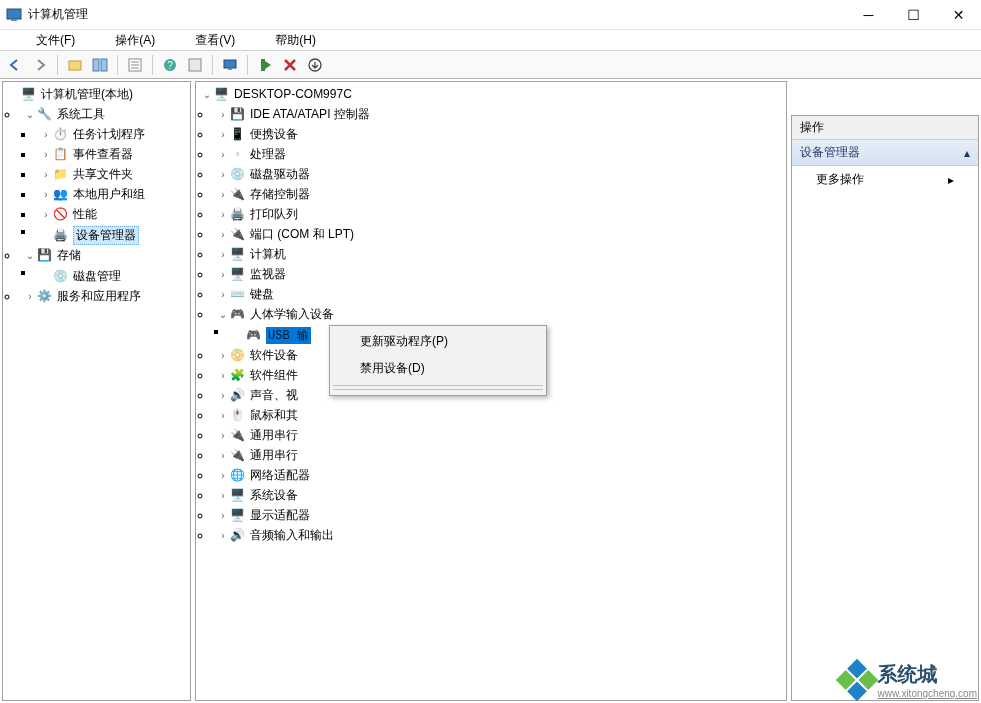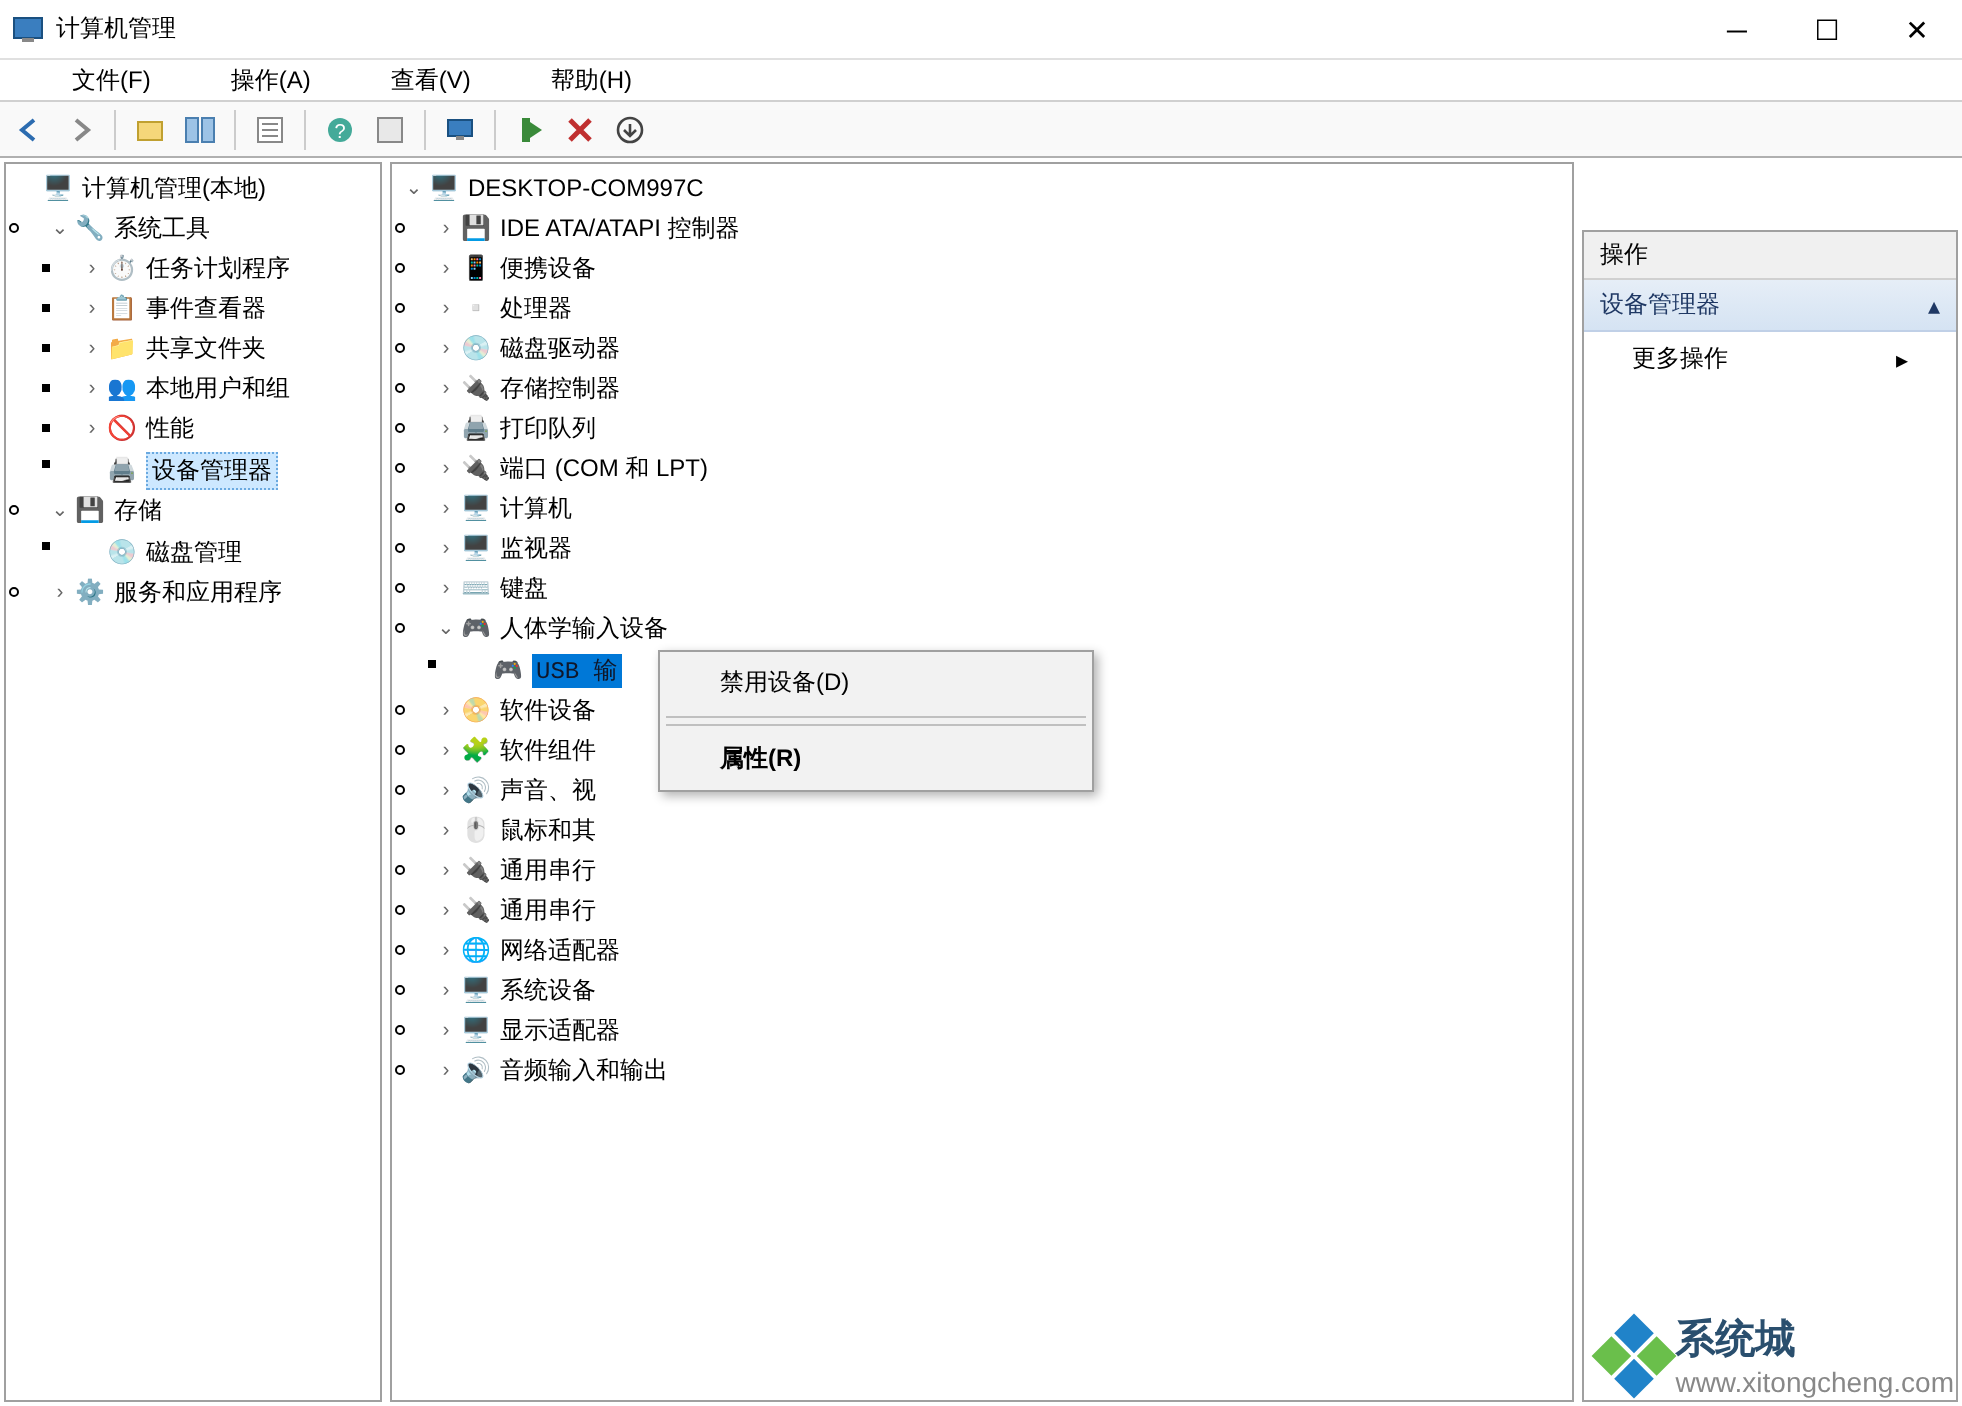--- a/index.html
+++ b/index.html
@@ -144,21 +144,21 @@
 }
 .watermark .squares {
   display: grid;
   grid-template-columns: 14px 14px;
   grid-template-rows: 14px 14px;
   gap: 2px;
   transform: rotate(45deg);
 }
 .watermark .sq { background: #2083c9; }
 .watermark .sq.lt { background: #6abf4b; }
-.watermark small { font-size: 14px; color: #888; display: block; }
+.watermark small { font-size: 10px; color: #888; display: block; text-decoration: underline; }
 </style>
 </head>
 <body>
 
 <div class="titlebar">
   <svg class="app-icon" viewBox="0 0 16 16">
       <rect x="1" y="2" width="14" height="10" fill="#3a7ebf" stroke="#1a5080"></rect>
       <rect x="5" y="12" width="6" height="2" fill="#888"></rect>
     </svg>
   <span>计算机管理</span>
@@ -499,24 +499,24 @@
                 <span class="expander">›</span>
                 <span class="ticon">🔊</span>
                 <span class="label">音频输入和输出</span>
               </div>
             </li>
         </ul>
       </li>
     </ul>
 
     <div class="context-menu">
+      <div class="cm-item">更新驱动程序(P)</div>
       <div class="cm-item">禁用设备(D)</div>
       <div class="cm-sep"></div>
       <div class="cm-sep"></div>
-      <div class="cm-item bold">属性(R)</div>
     </div>
   </div>
 
   <div class="pane right-pane">
     <div class="right-header">操作</div>
     <div class="right-group">
       <span>设备管理器</span>
       <span>▴</span>
     </div>
     <div class="right-item">

